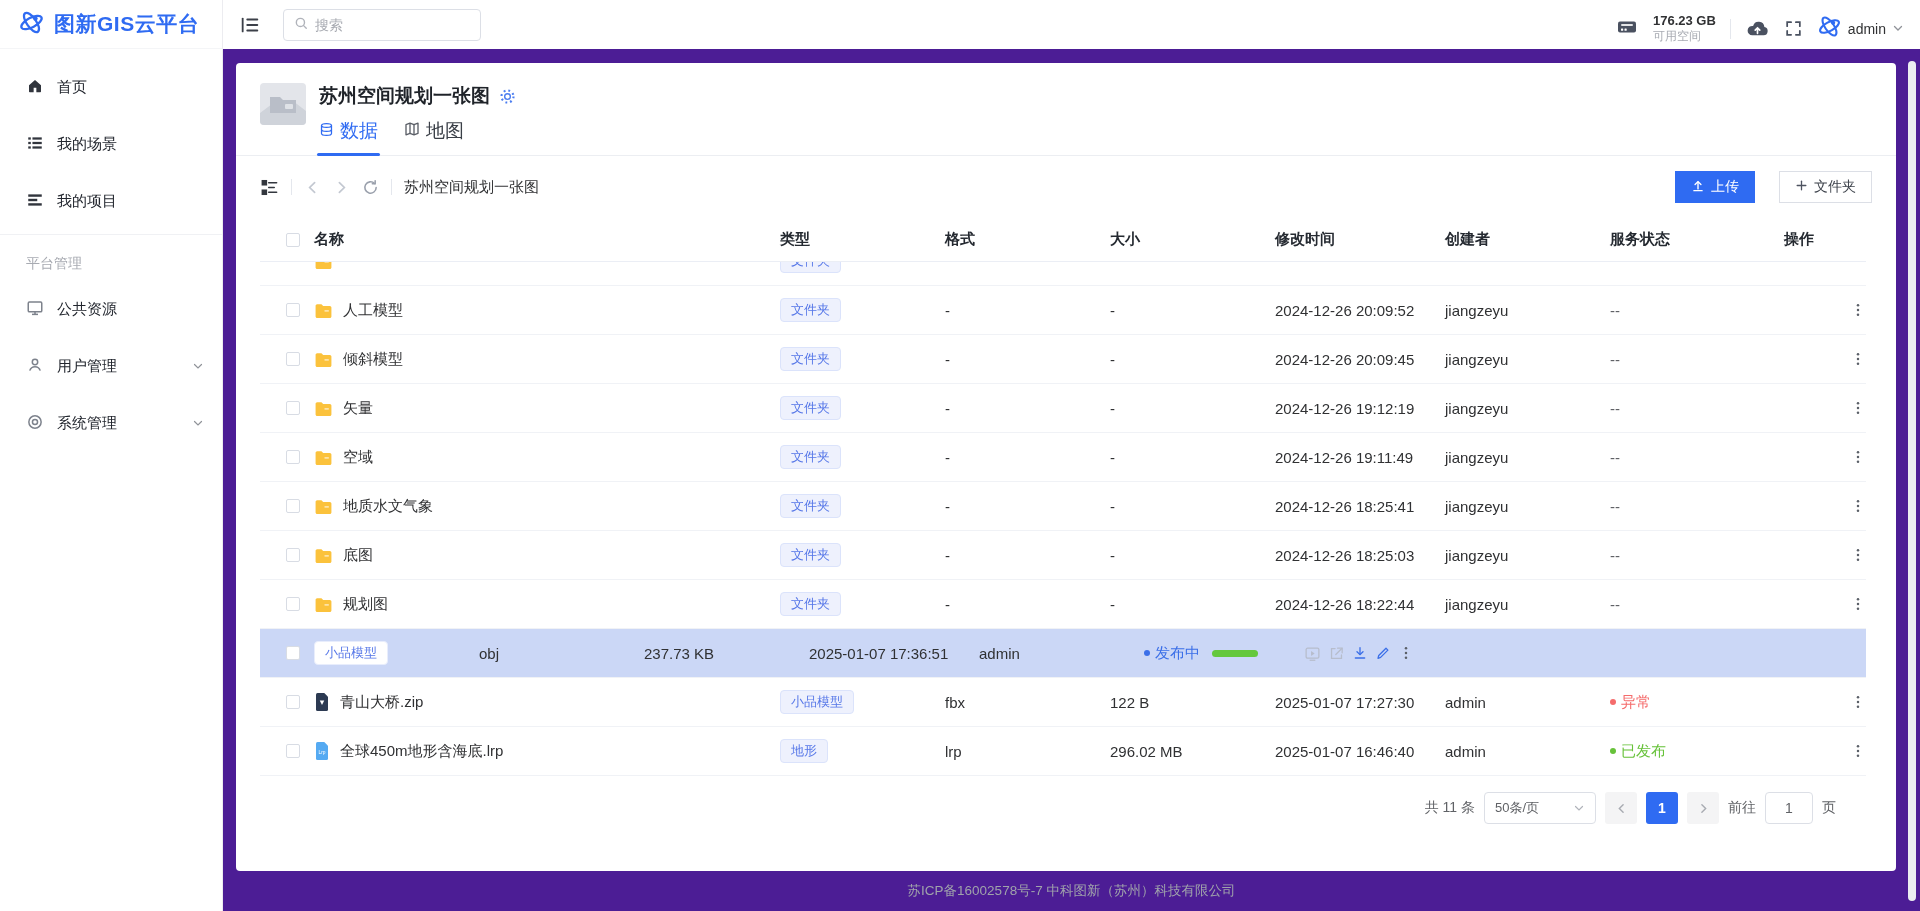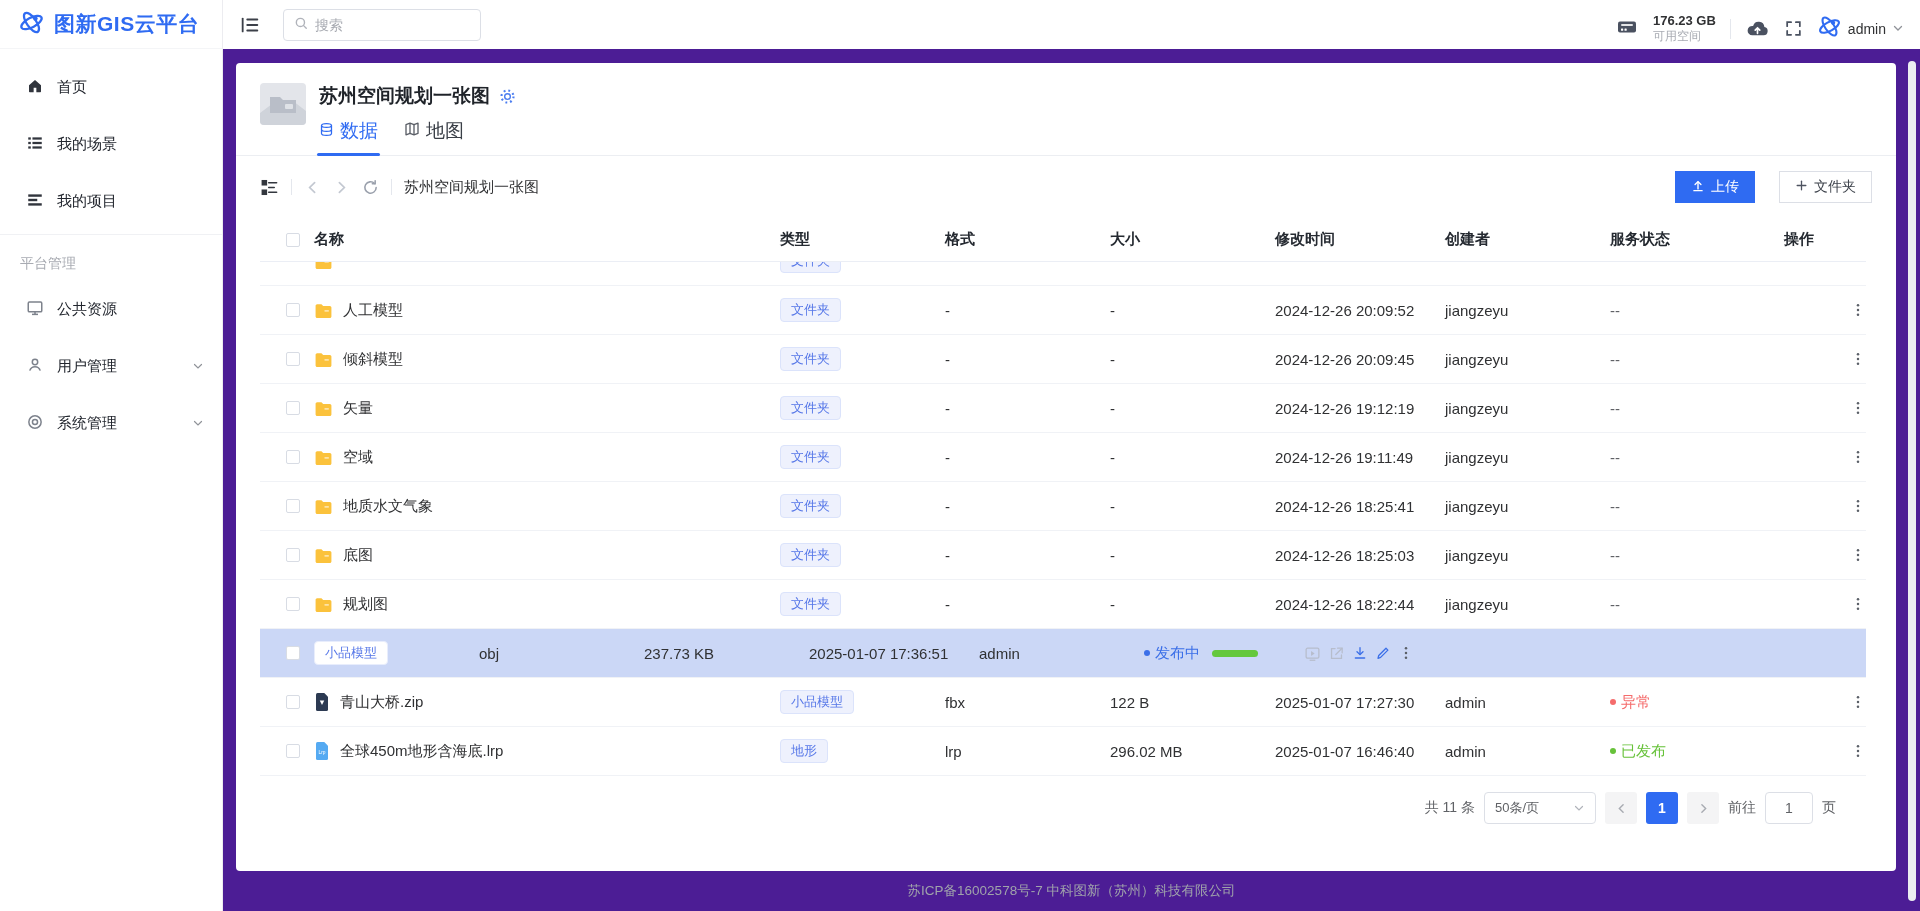--- a/index.html
+++ b/index.html
@@ -7,21 +7,21 @@
   .app { display:flex; width:1920px; height:911px; }
 
   
   .sidebar { flex:0 0 223px; background:#fff; border-right:1px solid #ececf0; display:flex; flex-direction:column; }
   .logo { height:49px; display:flex; align-items:center; gap:9px; padding-left:18px; border-bottom:1px solid #f4f5f7; }
   .logo-text { color:var(--primary); font-size:21px; font-weight:bold; letter-spacing:.5px; }
   .menu { padding-top:10px; }
   .menu-item { height:57px; display:flex; align-items:center; gap:13px; padding:0 18px 0 26px; font-size:15px; color:#22262e; cursor:pointer; }
   .menu-item .chev { margin-left:auto; }
   .menu-divider { height:1px; background:#f0f1f4; margin:4px 0 0; }
-  .menu-section { padding:20px 0 8px 20px; color:#a8abb2; font-size:14px; }
+  .menu-section { padding:20px 0 8px 26px; color:#a8abb2; font-size:14px; }
 
   
   .main { flex:1; display:flex; flex-direction:column; min-width:0; }
   .topbar { height:49px; background:#fff; display:flex; align-items:center; padding:0 16px 0 16px; }
   .hamburger { width:22px; height:22px; cursor:pointer; }
   .search-box { margin-left:22px; width:198px; height:32px; border:1px solid #dcdfe6; border-radius:4px; display:flex; align-items:center; gap:7px; padding:0 10px; }
   .search-box input { border:none; outline:none; width:150px; font-size:14px; color:#303133; font-family:"Liberation Sans",sans-serif; }
   .search-box input::placeholder { color:#a8abb2; }
   .topbar-right { margin-left:auto; display:flex; align-items:center; gap:14px;margin-top:8px; }
   .storage { display:flex; flex-direction:column; line-height:1.25; }

